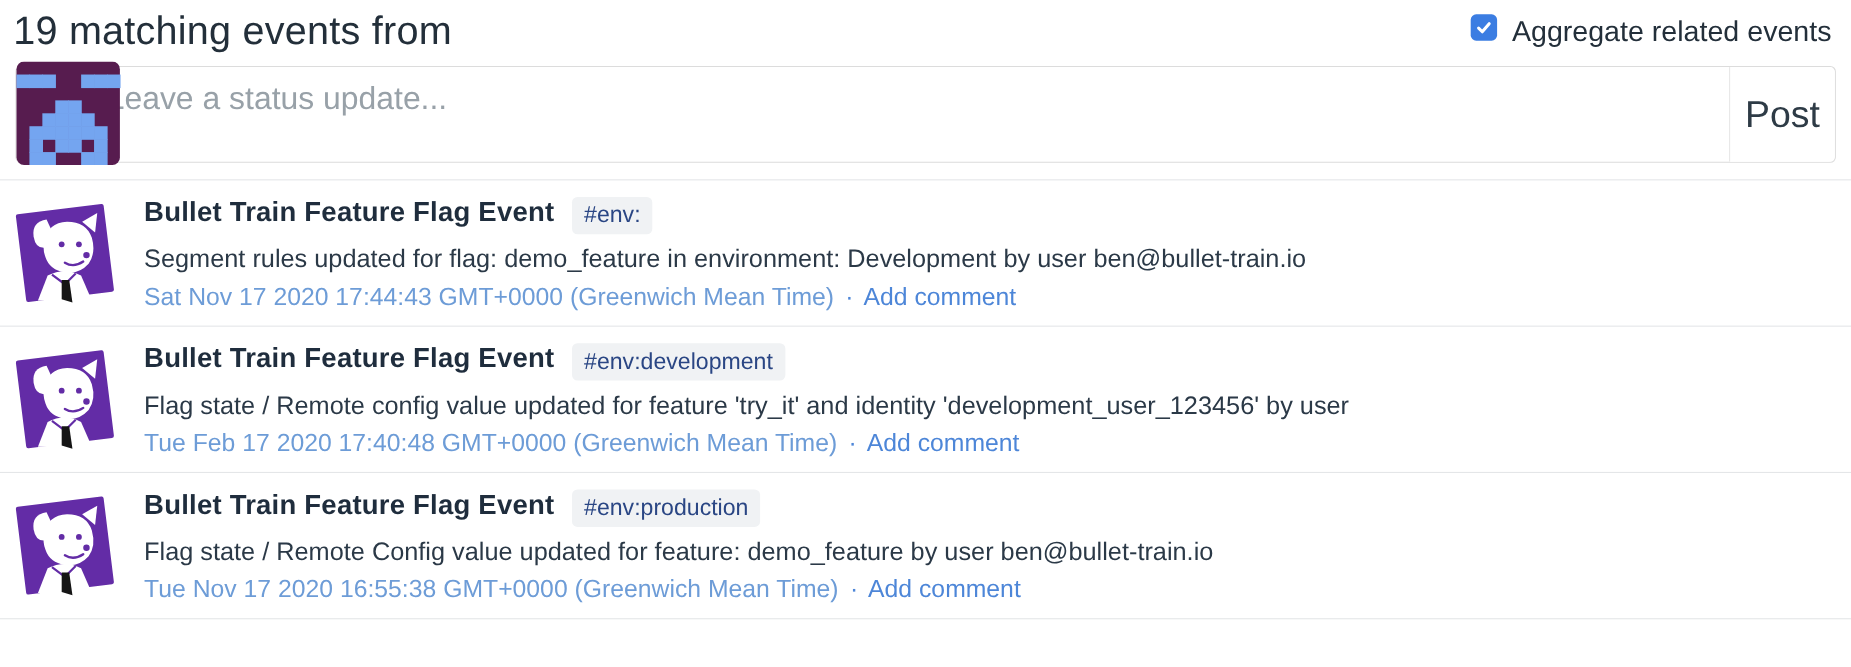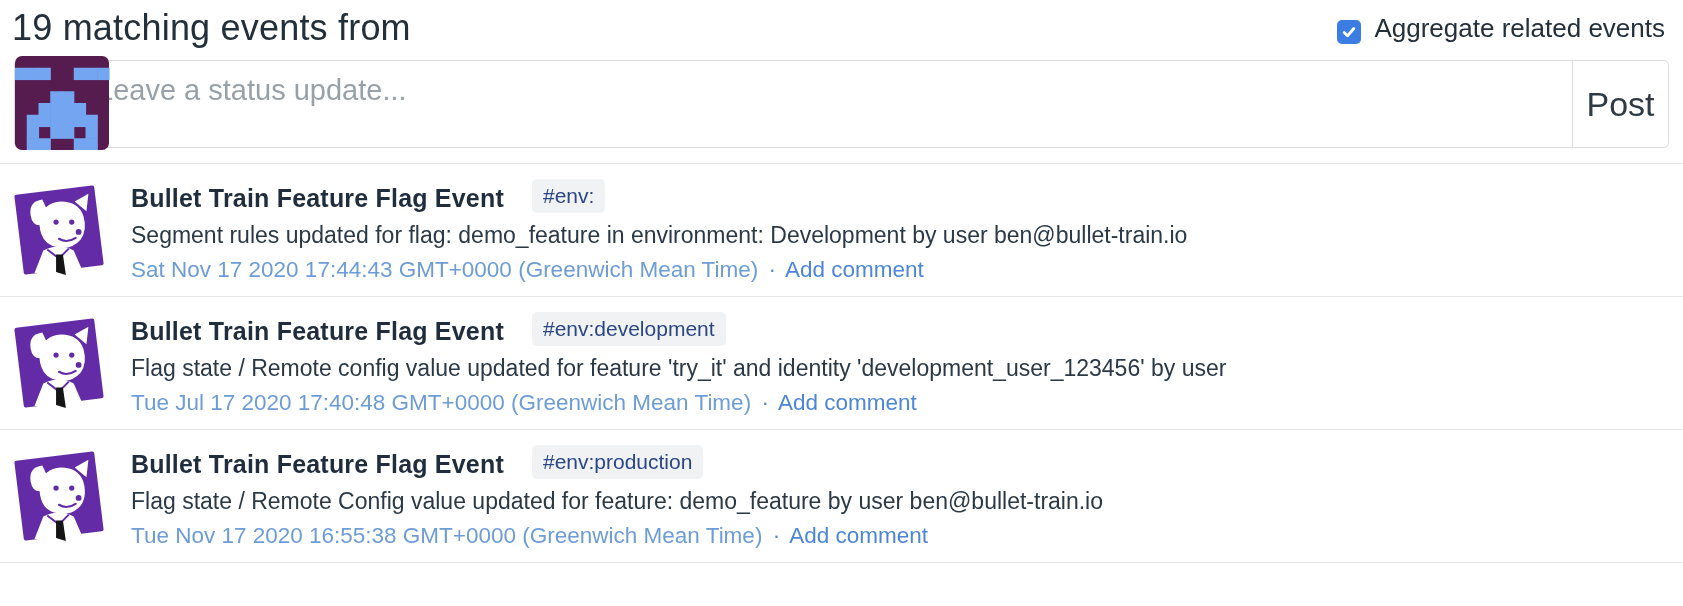--- a/index.html
+++ b/index.html
@@ -2,41 +2,41 @@
 <html style="--accent-blue: #3b7de2; --header-text: #232f3a; --title-dark: #1f2d3d; --text-dark: #2b3947; --timestamp-blue: #6d9cd7; --link-blue: #4d86d8; --tag-text: #2a4684; --tag-bg: #f0f2f4; --datadog-purple: #632ca6; --identicon-bg: #571c4f; --identicon-px: #74a5f0; --border-gray: #dcdcdc; --divider: #e4e6e8; --placeholder-gray: #98a1a8;"><head>
 <meta charset="utf-8">
 <style>
   * { margin: 0; padding: 0; box-sizing: border-box; }
   html, body { width: 1683px; height: 606px; background: #fff; overflow: hidden; }
   body { font-family: "Liberation Sans", sans-serif; color: var(--text-dark, #2b3947); }
 
   
   .header { display: flex; justify-content: space-between; align-items: center; padding: 8px 18px 0 12px; height: 48px; }
   .page-title { font-size: 36px; font-weight: 400; color: var(--header-text, #232f3a); letter-spacing: 0.2px; }
-  .aggregate { display: flex; align-items: flex-end; gap: 13px; cursor: pointer; }
+  .aggregate { display: flex; align-items: flex-start; gap: 13px; cursor: pointer; }
   .checkbox { width: 24px; height: 24px; border-radius: 5px; background: var(--accent-blue, #3b7de2); display: inline-flex; align-items: center; justify-content: center; }
   .checkbox svg { width: 16px; height: 16px; }
   .aggregate-label { font-size: 26px; color: var(--header-text, #1c2733); }
 
   
   .composer { position: relative; margin: 10px 14px 0 14px; height: 90px; }
   .composer-box { position: absolute; left: 0; right: 0; top: 2px; bottom: 0; border: 1px solid var(--border-gray, #dcdcdc); border-radius: 5px; display: flex; background: #fff; }
   .composer-input { flex: 1; border: none; outline: none; resize: none; font-family: "Liberation Sans", sans-serif; font-size: 29px; color: #33404c; padding: 13px 16px 0 6px; margin-left: 76px; background: transparent; }
   .composer-input::placeholder { color: var(--placeholder-gray, #98a1a8); opacity: 1; }
   .post-button { width: 96px; border: none; border-left: 1px solid var(--border-gray, #dcdcdc); background: #fff; font-family: "Liberation Sans", sans-serif; font-size: 34px; color: #2e3b46; border-radius: 0 5px 5px 0; cursor: pointer; }
   .composer-avatar { position: absolute; left: 0; top: 50%; transform: translateY(-50%); width: 96px; height: 94px; z-index: 2; }
   .composer-avatar svg { width: 100%; height: 100%; display: block; }
 
   
   .event-list { margin-top: 15px; border-top: 1px solid var(--divider, #e4e6e8); }
   .event-row { display: flex; padding: 13px 0 13px 10px; border-bottom: 1px solid var(--divider, #e4e6e8); min-height: 132px; }
   .event-avatar { width: 98px; height: 102px; flex: 0 0 98px; margin-right: 23px; }
   .event-avatar svg { width: 100%; height: 100%; }
   .event-body { flex: 1; padding-top: 2px; }
-  .event-title-line { display: flex; align-items: flex-end; gap: 28px; }
+  .event-title-line { display: flex; align-items: flex-start; gap: 16px; }
   .event-title { font-size: 25px; font-weight: 700; color: var(--title-dark, #1f2d3d); letter-spacing: 0.2px; }
   .event-tag { font-size: 21px; color: var(--tag-text, #2a4684); background: var(--tag-bg, #f0f2f4); padding: 6px 11px 7px; border-radius: 5px; line-height: 1; cursor: pointer; }
   .event-desc { font-size: 23px; color: var(--text-dark, #2b3947); margin-top: 9px; }
   .event-meta { font-size: 22.5px; margin-top: 8px; }
   .event-time { color: var(--timestamp-blue, #6d9cd7); text-decoration: none; cursor: pointer; }
   .meta-sep { color: var(--link-blue, #4d86d8); margin: 0 4px; }
   .event-comment { color: var(--link-blue, #4d86d8); text-decoration: none; cursor: pointer; }
 
   .hidden-defs { position: absolute; width: 0; height: 0; overflow: hidden; }
 </style>
@@ -139,21 +139,21 @@
           <use href="#dog-logo"></use>
         </svg>
     </span>
     <div class="event-body">
       <div class="event-title-line">
         <span class="event-title">Bullet Train Feature Flag Event</span>
         <span class="event-tag">#env:development</span>
       </div>
       <div class="event-desc">Flag state / Remote config value updated for feature 'try_it' and identity 'development_user_123456' by user</div>
       <div class="event-meta">
-        <a class="event-time">Tue Jul 17 2020 17:40:48 GMT+0000 (Greenwich Mean Time)</a>
+        <a class="event-time">Tue Feb 17 2020 17:40:48 GMT+0000 (Greenwich Mean Time)</a>
         <span class="meta-sep">·</span>
         <a class="event-comment">Add comment</a>
       </div>
     </div>
   </div>
 
   <div class="event-row">
     <span class="event-avatar">
       <svg viewBox="0 0 100 100">
           <use href="#dog-logo"></use>

